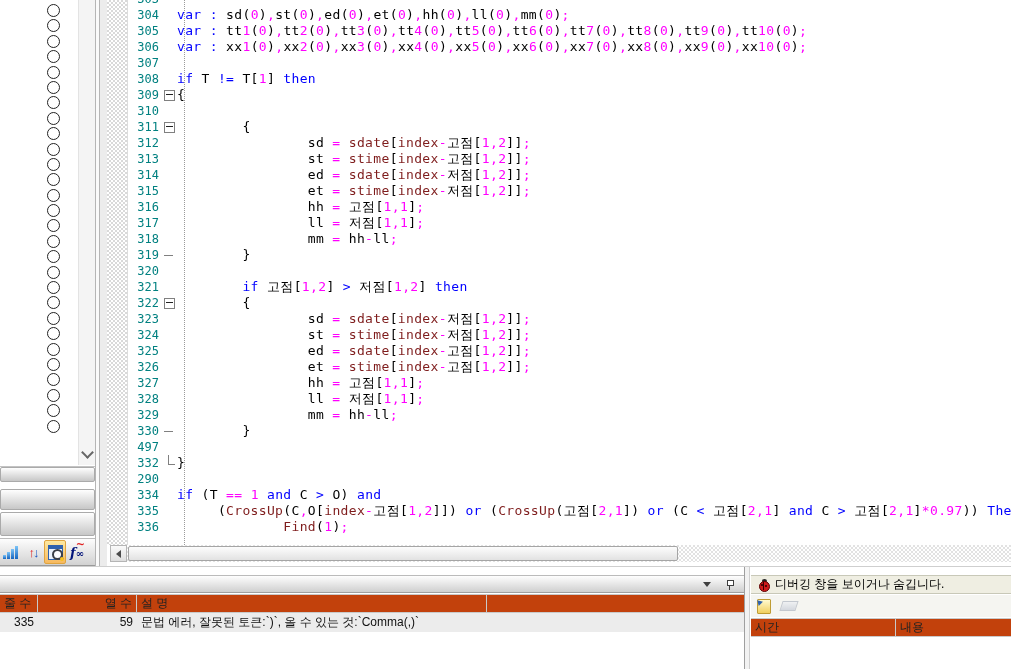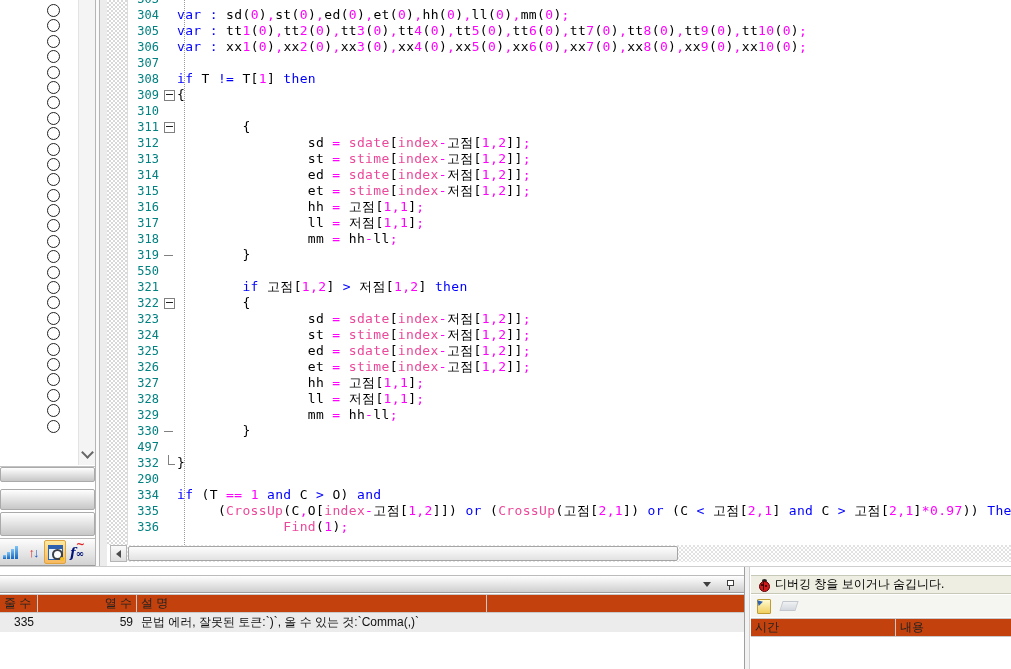--- a/index.html
+++ b/index.html
@@ -46,21 +46,21 @@
   .hatch{position:absolute;left:0;top:0;width:20px;height:545px;background-color:#fff;border-right:1px solid #dcdcdc;
          background-image:linear-gradient(45deg,#d9d9d9 25%,transparent 25%,transparent 75%,#d9d9d9 75%),
                           linear-gradient(45deg,#d9d9d9 25%,transparent 25%,transparent 75%,#d9d9d9 75%);
          background-size:4px 4px;background-position:0 0,2px 2px;}
   .dotline{position:absolute;left:77px;top:0;height:545px;border-left:1px dotted #9a9a9a;}
   .codewrap{position:absolute;left:20px;top:-9px;}
   .crow{display:flex;height:16px;line-height:16px;font-family:"DejaVu Sans Mono",monospace;font-size:13px;}
   .ln{width:32px;text-align:right;color:#008080;padding-right:4px;font-size:12px;flex:none;}
   .foldc{width:14px;flex:none;position:relative;}
   .cseg{white-space:pre;letter-spacing:0.35px;}
-  .cK{color:#0000ff}.cM{color:#ff00ff}.cB{color:#ec4899}.cP{color:#000}
+  .cK{color:#0000ff}.cM{color:#ff00ff}.cB{color:#7f1d1d}.cP{color:#000}
   .fm-box{position:absolute;left:1px;top:3px;width:9px;height:9px;border:1px solid #808080;background:#fff;}
   .fm-box::after{content:"";position:absolute;left:1px;right:1px;top:3px;height:1px;background:#222;}
   .fm-tick{position:absolute;left:1px;top:8px;width:9px;height:1px;background:#808080;}
   .fm-corner{position:absolute;left:5px;top:0;width:6px;height:9px;border-left:1px solid #808080;border-bottom:1px solid #808080;}
 
   
   .hsb{position:absolute;left:0;top:545px;width:904px;height:17px;}
   .hsb-track{position:absolute;left:20px;right:0;top:0;bottom:0;background-color:#fff;
          background-image:linear-gradient(45deg,#e2e2e2 25%,transparent 25%,transparent 75%,#e2e2e2 75%),
                           linear-gradient(45deg,#e2e2e2 25%,transparent 25%,transparent 75%,#e2e2e2 75%);
@@ -260,21 +260,21 @@
           <span class="cseg"><span class="cP">                mm </span><span class="cM">=</span><span class="cP"> hh</span><span class="cM">-</span><span class="cP">ll</span><span class="cM">;</span></span>
         </div>
         <div class="crow">
           <span class="ln">319</span>
           <span class="foldc">
             <i class="fm-tick"></i>
           </span>
           <span class="cseg"><span class="cP">        }</span></span>
         </div>
         <div class="crow">
-          <span class="ln">550</span>
+          <span class="ln">320</span>
           <span class="foldc"></span>
           <span class="cseg"></span>
         </div>
         <div class="crow">
           <span class="ln">321</span>
           <span class="foldc"></span>
           <span class="cseg"><span class="cP">        </span><span class="cK">if</span><span class="cP"> 고점[</span><span class="cM">1,2</span><span class="cP">] </span><span class="cK">&gt;</span><span class="cP"> 저점[</span><span class="cM">1,2</span><span class="cP">] </span><span class="cK">then</span></span>
         </div>
         <div class="crow">
           <span class="ln">322</span>

